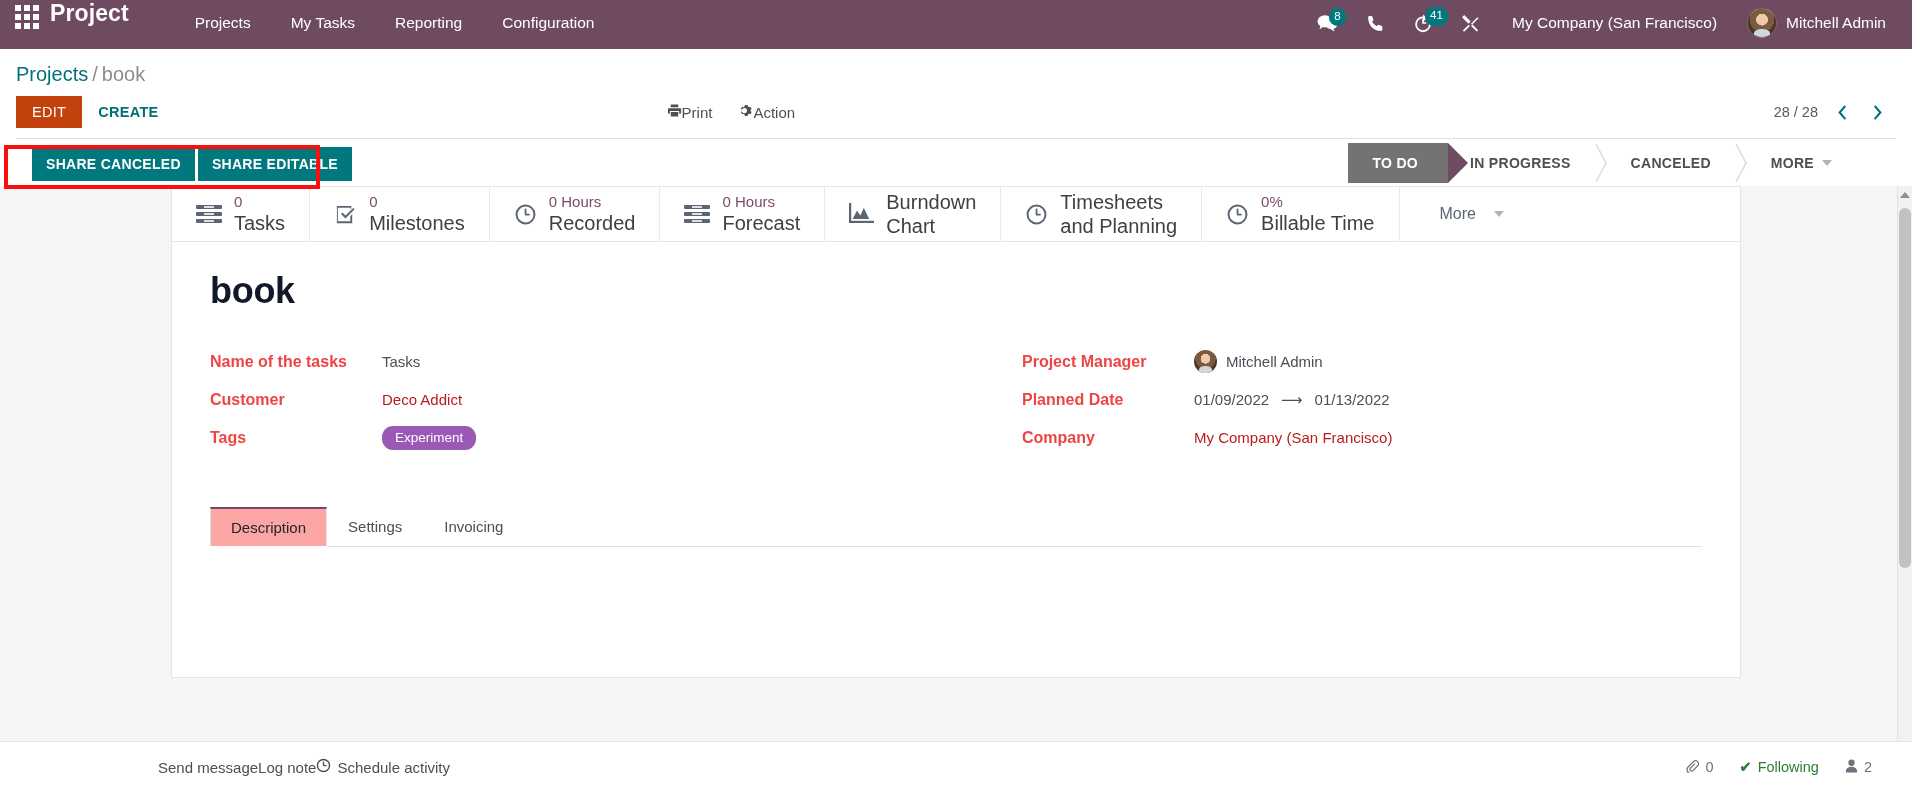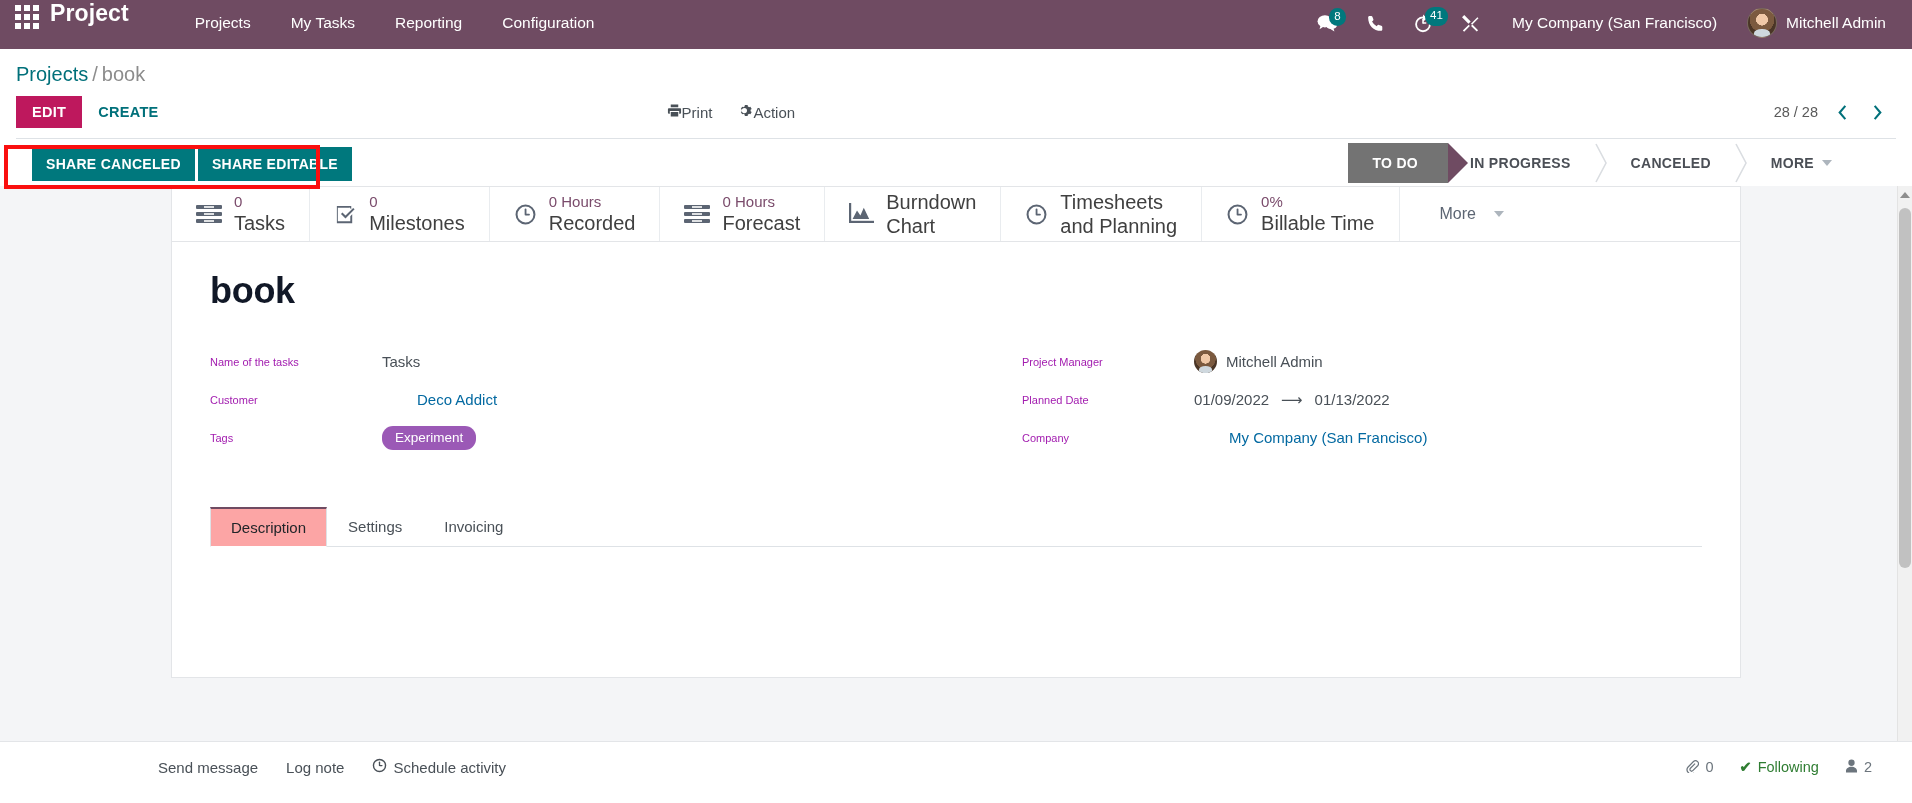--- a/index.html
+++ b/index.html
@@ -107,25 +107,25 @@
   .breadcrumb .crumb-active { color: #8c8c8c; }
 
   
   .buttons-row {
     display: flex;
     align-items: center;
     padding: 4px 0 10px 0;
     position: relative;
   }
   .btn-edit {
-    background: #be185d;
+    background: #c2410c;
     color: #ffffff;
     border: none;
     font-size: 14.5px;
-    font-weight: bold;
+    font-weight: normal;
     letter-spacing: .3px;
     padding: 8px 16px;
     cursor: pointer;
     font-family: inherit;
   }
   .btn-create {
     background: transparent;
     color: #00707a;
     border: none;
     font-size: 14.5px;
@@ -260,24 +260,24 @@
   .record-title {
     font-size: 36px; font-weight: bold; color: #111827;
     margin: 2px 0 34px 0; letter-spacing: -.3px;
   }
   .form-cols { display: flex; gap: 0; }
   .form-col { width: 50%; }
   .form-col.right { padding-left: 66px; }
   .f-row { display: flex; align-items: center; min-height: 31px; margin-bottom: 7px; }
   .f-label {
     width: 172px; flex: none;
-    font-size: 11px; font-weight: normal; color: #a21caf;
+    font-size: 16px; font-weight: bold; color: #ef4444;
   }
   .f-value { font-size: 15px; color: #495057; display: flex; align-items: center; gap: 9px; }
-  .f-link { color: #0369a1; cursor: pointer; margin-left: 35px; }
+  .f-link { color: #b91c1c; cursor: pointer; }
   .tag-pill {
     background: #9b59b6; color: #ffffff;
     font-size: 13.5px; padding: 4px 13px 5px; border-radius: 11px;
     display: inline-block; cursor: pointer;
   }
   .mini-avatar {
     width: 23px; height: 23px; border-radius: 50%;
     background: radial-gradient(circle at 50% 38%, #f0c9a8 0 26%, #7b5a3f 27% 55%, #4a3526 56% 100%);
     flex: none; position: relative; overflow: hidden;
   }
@@ -305,21 +305,21 @@
   .nb-page { min-height: 100px; }
 
   
   .chatter {
     background: #ffffff;
     border-top: 1px solid #e3e5e8;
     height: 51px;
     display: flex; align-items: center;
     padding: 0 40px 0 158px;
   }
-  .chatter-left { display: flex; align-items: flex-end; gap: 28px; }
+  .chatter-left { display: flex; align-items: flex-end; }
   .chatter-btn {
     font-size: 15px; color: #495057; cursor: pointer;
     display: flex; align-items: center; gap: 6px;
   }
   .chatter-right { margin-left: auto; display: flex; align-items: center; gap: 26px; }
   .ch-item { display: flex; align-items: center; gap: 6px; font-size: 14.5px; color: #6c757d; cursor: pointer; }
   .ch-follow { color: #2f7d32; }
   .ch-follow .tick { color: #2f7d32; font-weight: bold; }
 
   

